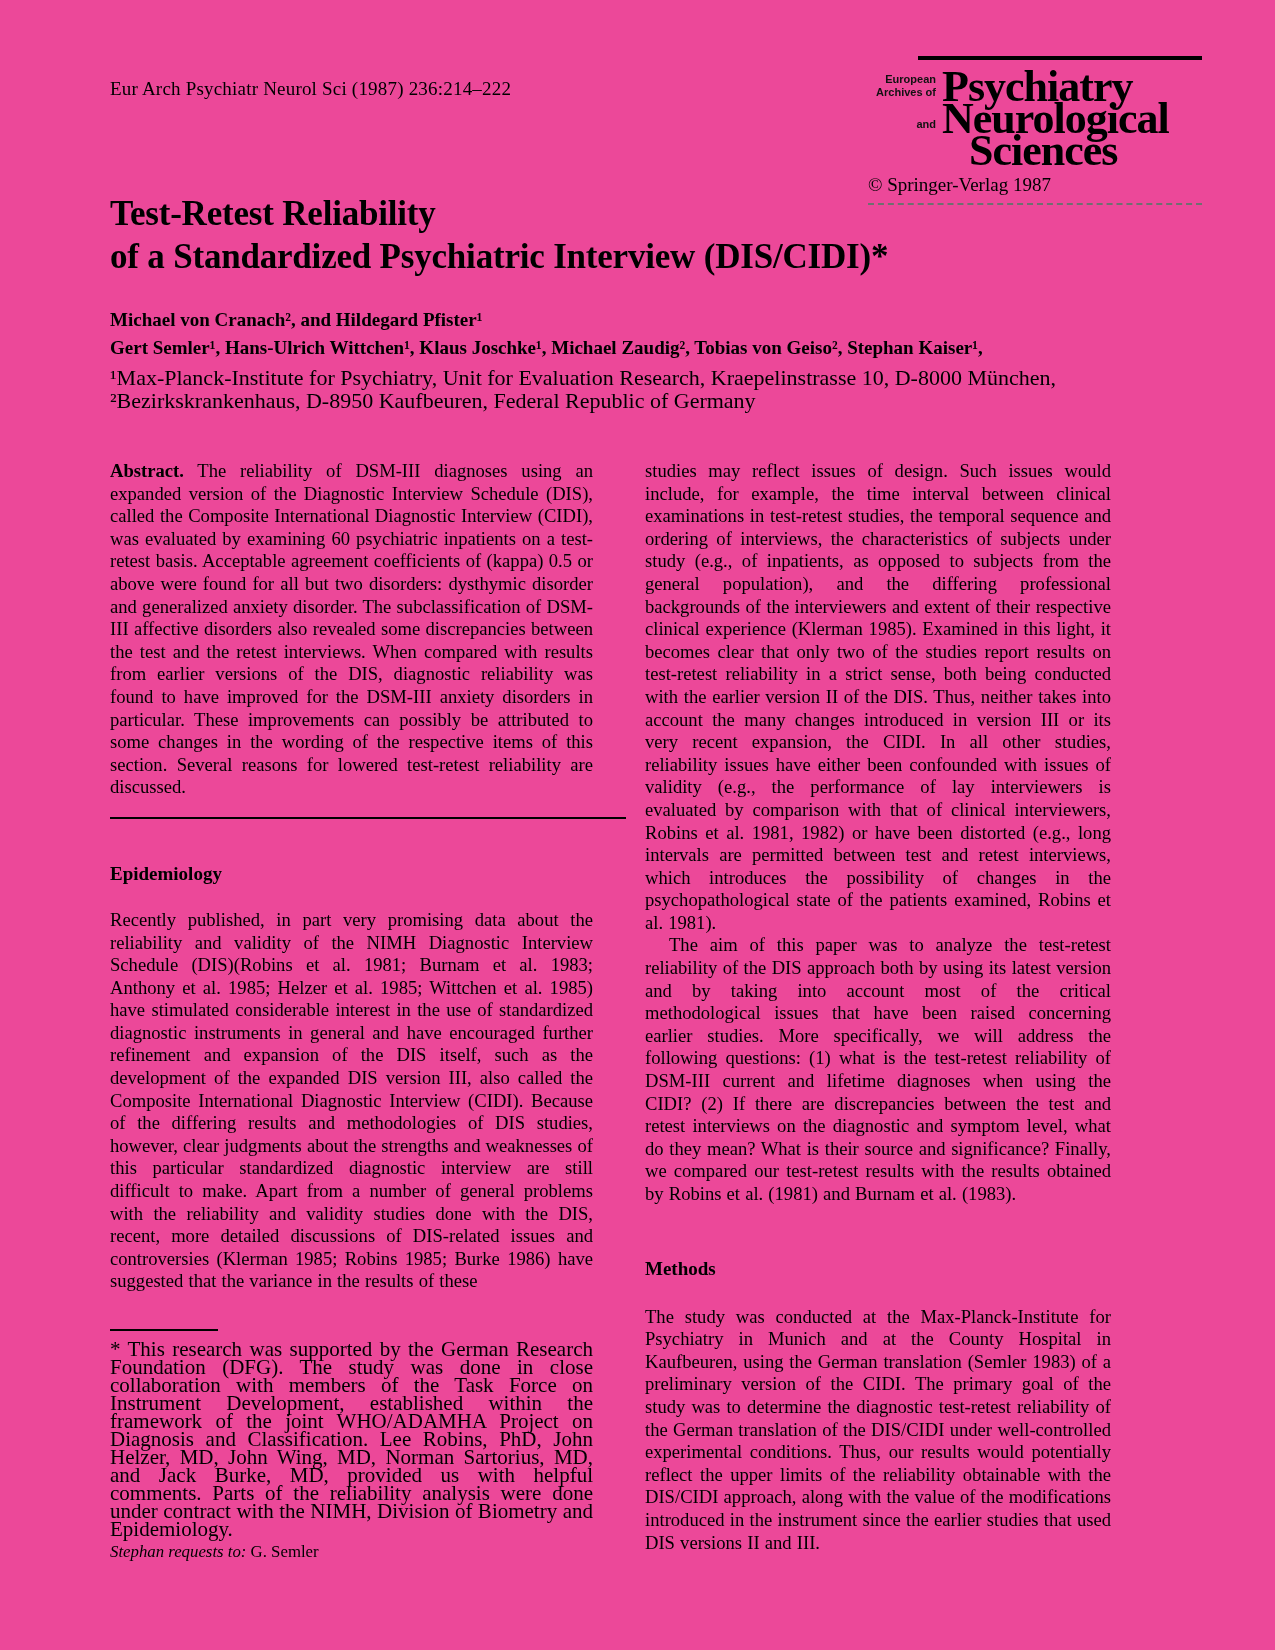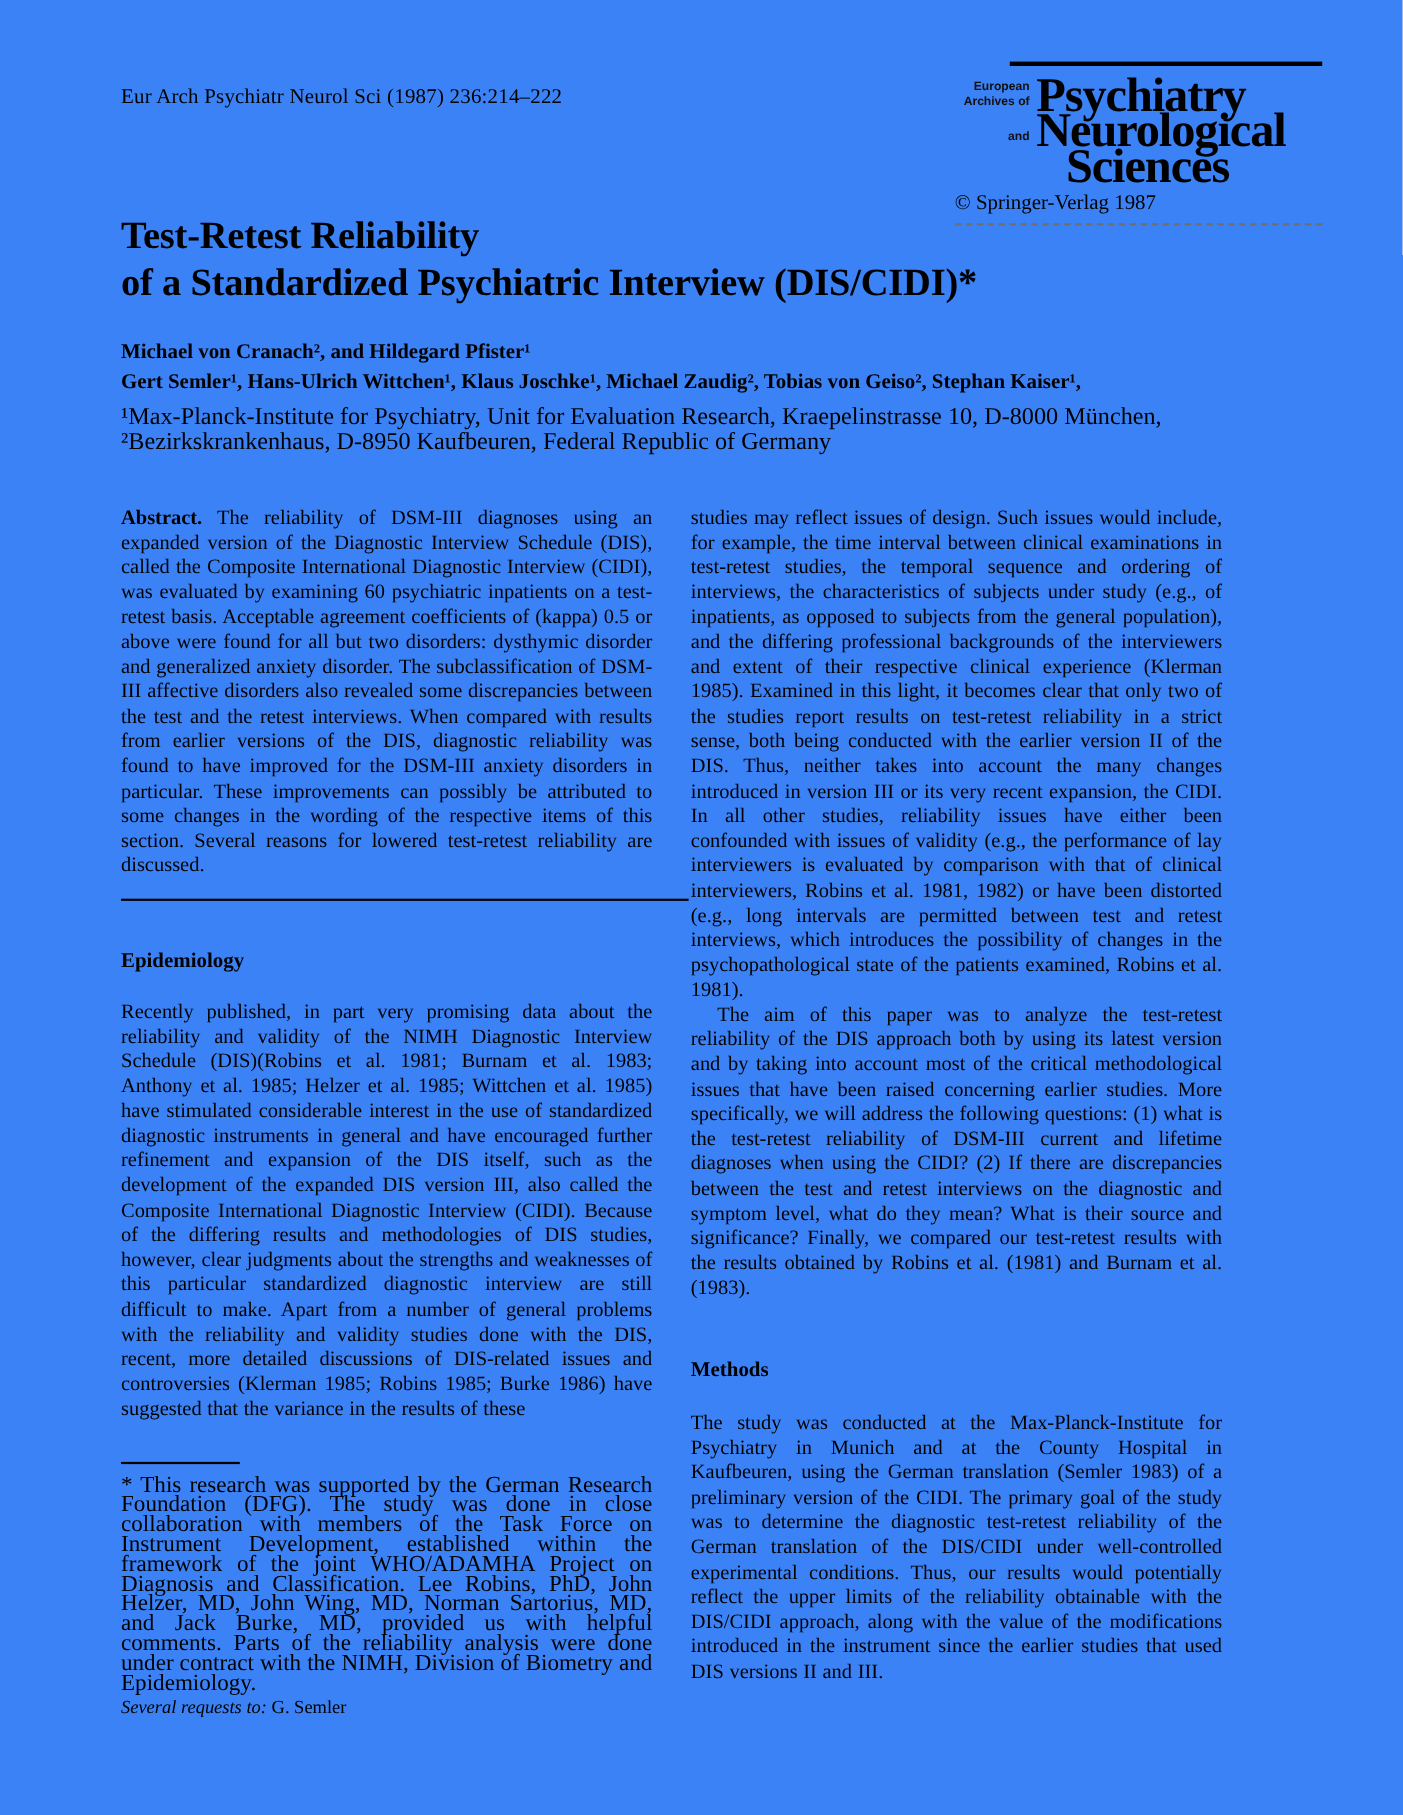--- a/index.html
+++ b/index.html
@@ -1,19 +1,19 @@
 <!DOCTYPE html>
 <html><head>
 <meta charset="utf-8">
 <style>
   html, body { margin:0; padding:0; background:#e8e8e8; }
   .page {
     position:relative;
     width:1275px; height:1650px;
-    background:#3b82f6;
+    background:#ec4899;
     color:#000;
     font-family:"Liberation Serif", serif;
     margin:0 auto;
     overflow:hidden;
   }
 
   
   .journal-citation {
     position:absolute; left:110px; top:78px;
     font-size:19px; letter-spacing:0.2px;
@@ -51,21 +51,21 @@
     font-size:19px; font-weight:bold; line-height:28px;
   }
   .affiliations {
     position:absolute; left:110px; top:366px; width:1020px;
     font-size:22px; line-height:23px;
   }
 
   
   .columns {
     position:absolute; left:110px; top:460px; width:1001px;
-    display:flex; gap:35px;
+    display:flex; gap:52px;
   }
   .col { width:483px; }
   .body-par {
     margin:0; font-size:18.6px; line-height:22.6px; text-align:justify;
     word-spacing:0.5px;
   }
   .runin-label { font-weight:bold; }
   .keywords { margin-top:13px; }
   .section-rule {
     border:none; border-top:2px solid #000;
@@ -140,21 +140,21 @@
       <hr class="section-rule">
 
       <h2 class="section-heading">Epidemiology</h2>
 
       <p class="body-par intro-par">Recently published, in part very promising data about the reliability and validity of the NIMH Diagnostic Interview Schedule (DIS)(Robins et al. 1981; Burnam et al. 1983; Anthony et al. 1985; Helzer et al. 1985; Wittchen et al. 1985) have stimulated considerable interest in the use of standardized diagnostic instruments in general and have encouraged further refinement and expansion of the DIS itself, such as the development of the expanded DIS version III, also called the Composite International Diagnostic Interview (CIDI). Because of the differing results and methodologies of DIS studies, however, clear judgments about the strengths and weaknesses of this particular standardized diagnostic interview are still difficult to make. Apart from a number of general problems with the reliability and validity studies done with the DIS, recent, more detailed discussions of DIS-related issues and controversies (Klerman 1985; Robins 1985; Burke 1986) have suggested that the variance in the results of these</p>
 
       <div class="footnote">
         <hr class="footnote-rule">
         <p class="footnote-text"><span>*</span>
           <span>This research was supported by the German Research Foundation (DFG). The study was done in close collaboration with members of the Task Force on Instrument Development, established within the framework of the joint WHO/ADAMHA Project on Diagnosis and Classification. Lee Robins, PhD, John Helzer, MD, John Wing, MD, Norman Sartorius, MD, and Jack Burke, MD, provided us with helpful comments. Parts of the reliability analysis were done under contract with the NIMH, Division of Biometry and Epidemiology.</span></p>
-        <p class="offprint"><span class="offprint-label">Several requests to:</span>
+        <p class="offprint"><span class="offprint-label">Stephan requests to:</span>
           <span>G. Semler</span></p>
       </div>
     </div>
 
     <div class="col">
       <p class="body-par">studies may reflect issues of design. Such issues would include, for example, the time interval between clinical examinations in test-retest studies, the temporal sequence and ordering of interviews, the characteristics of subjects under study (e.g., of inpatients, as opposed to subjects from the general population), and the differing professional backgrounds of the interviewers and extent of their respective clinical experience (Klerman 1985). Examined in this light, it becomes clear that only two of the studies report results on test-retest reliability in a strict sense, both being conducted with the earlier version II of the DIS. Thus, neither takes into account the many changes introduced in version III or its very recent expansion, the CIDI. In all other studies, reliability issues have either been confounded with issues of validity (e.g., the performance of lay interviewers is evaluated by comparison with that of clinical interviewers, Robins et al. 1981, 1982) or have been distorted (e.g., long intervals are permitted between test and retest interviews, which introduces the possibility of changes in the psychopathological state of the patients examined, Robins et al. 1981).</p>
       <p class="body-par indent-par">The aim of this paper was to analyze the test-retest reliability of the DIS approach both by using its latest version and by taking into account most of the critical methodological issues that have been raised concerning earlier studies. More specifically, we will address the following questions: (1) what is the test-retest reliability of DSM-III current and lifetime diagnoses when using the CIDI? (2) If there are discrepancies between the test and retest interviews on the diagnostic and symptom level, what do they mean? What is their source and significance? Finally, we compared our test-retest results with the results obtained by Robins et al. (1981) and Burnam et al. (1983).</p>
 
       <h2 class="section-heading methods-heading">Methods</h2>
 

